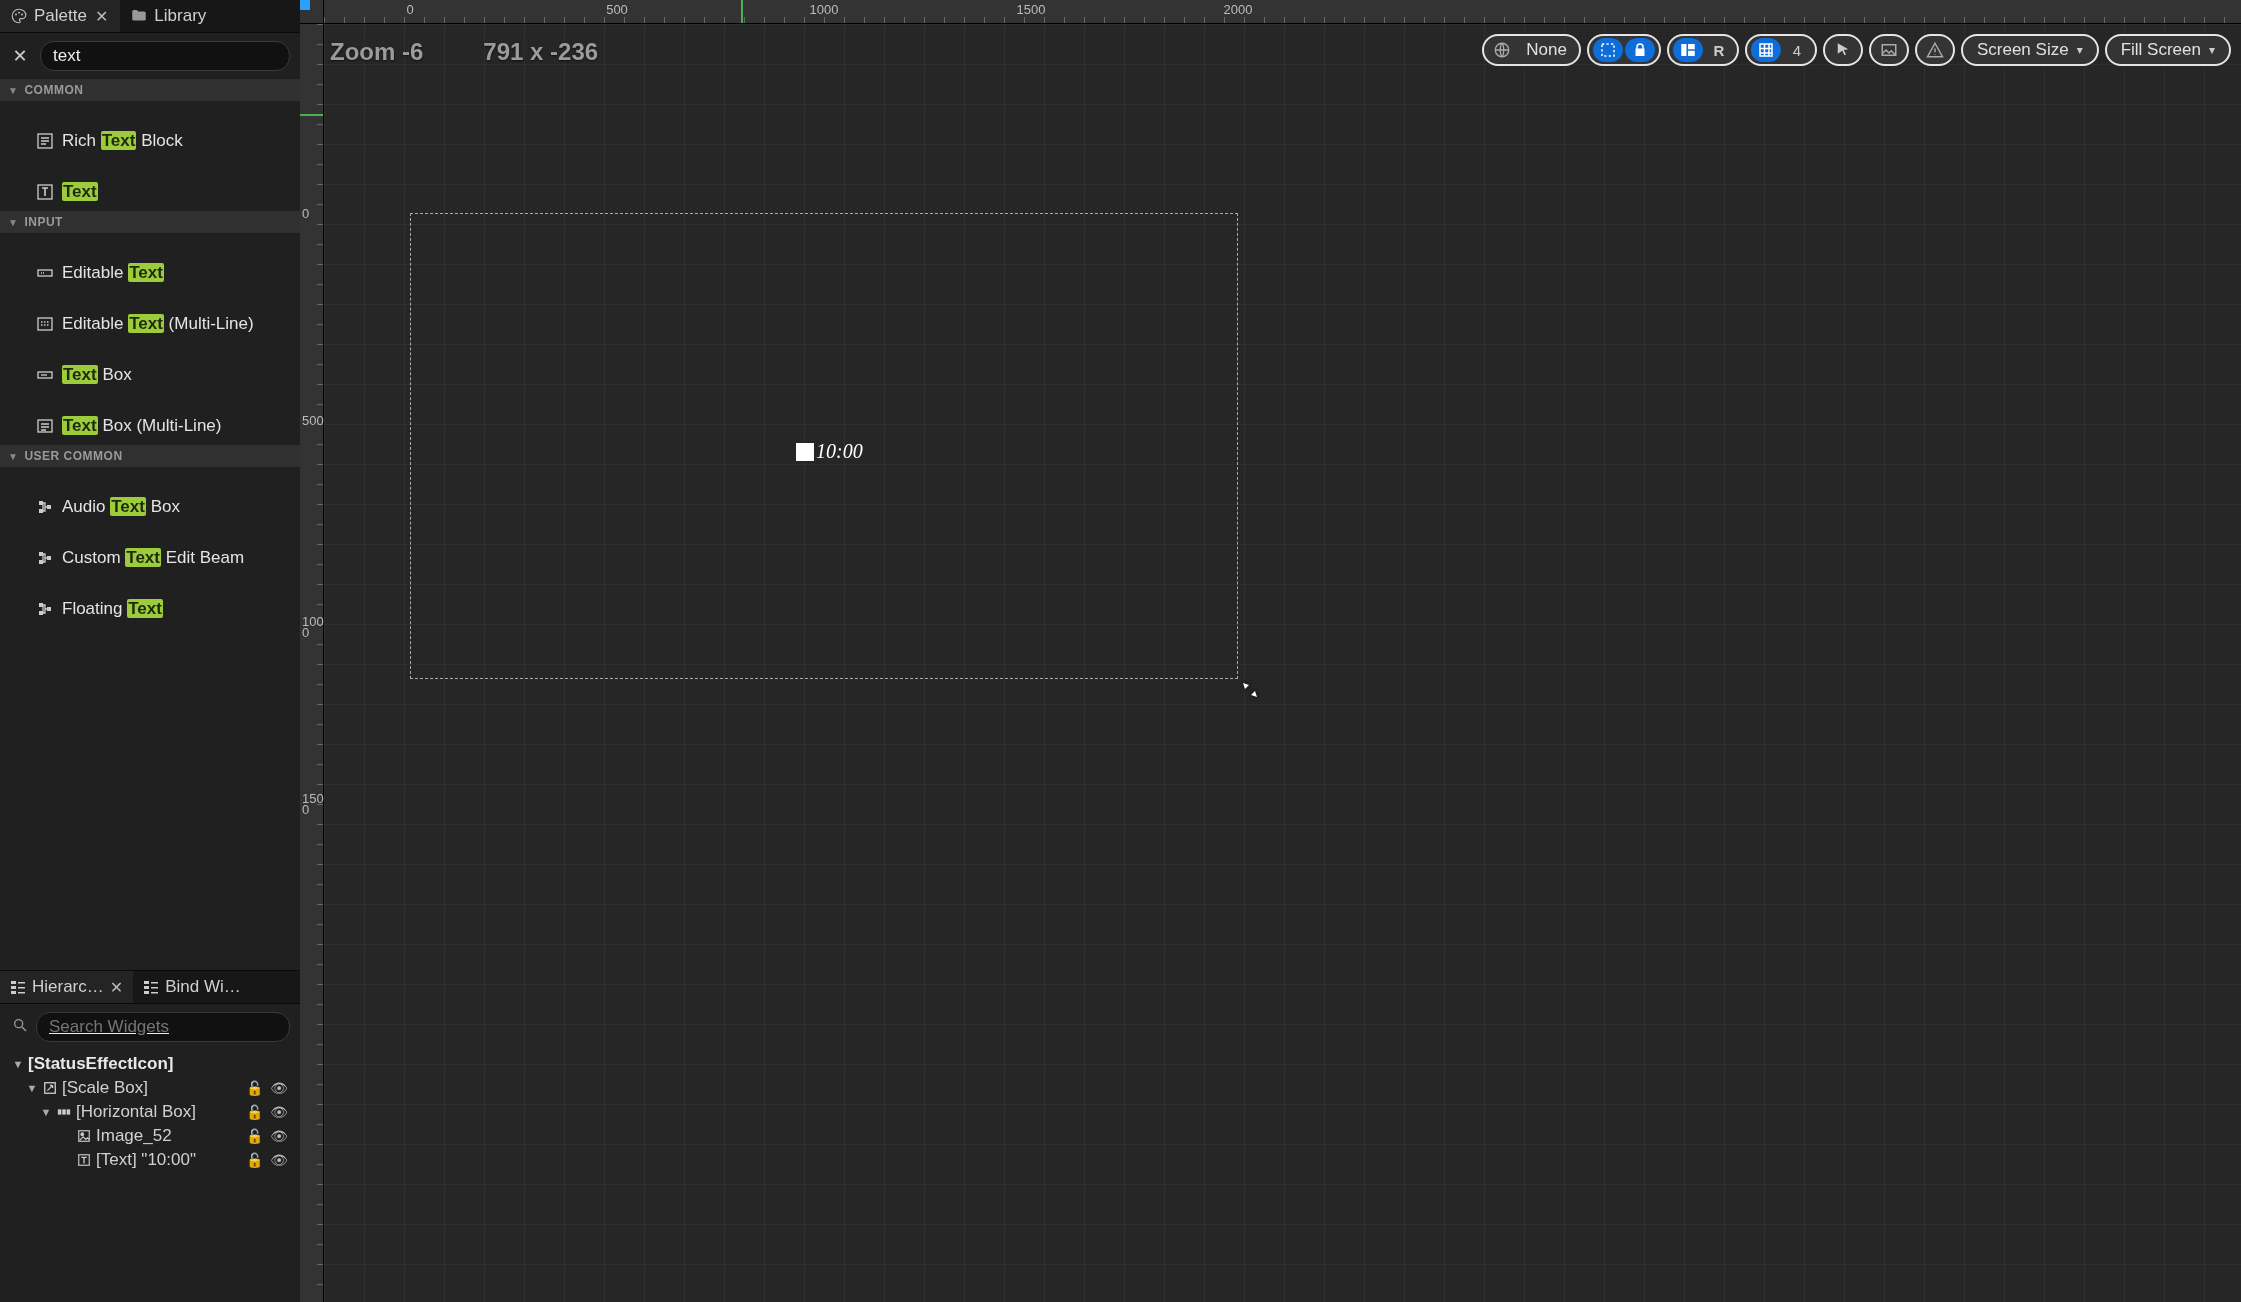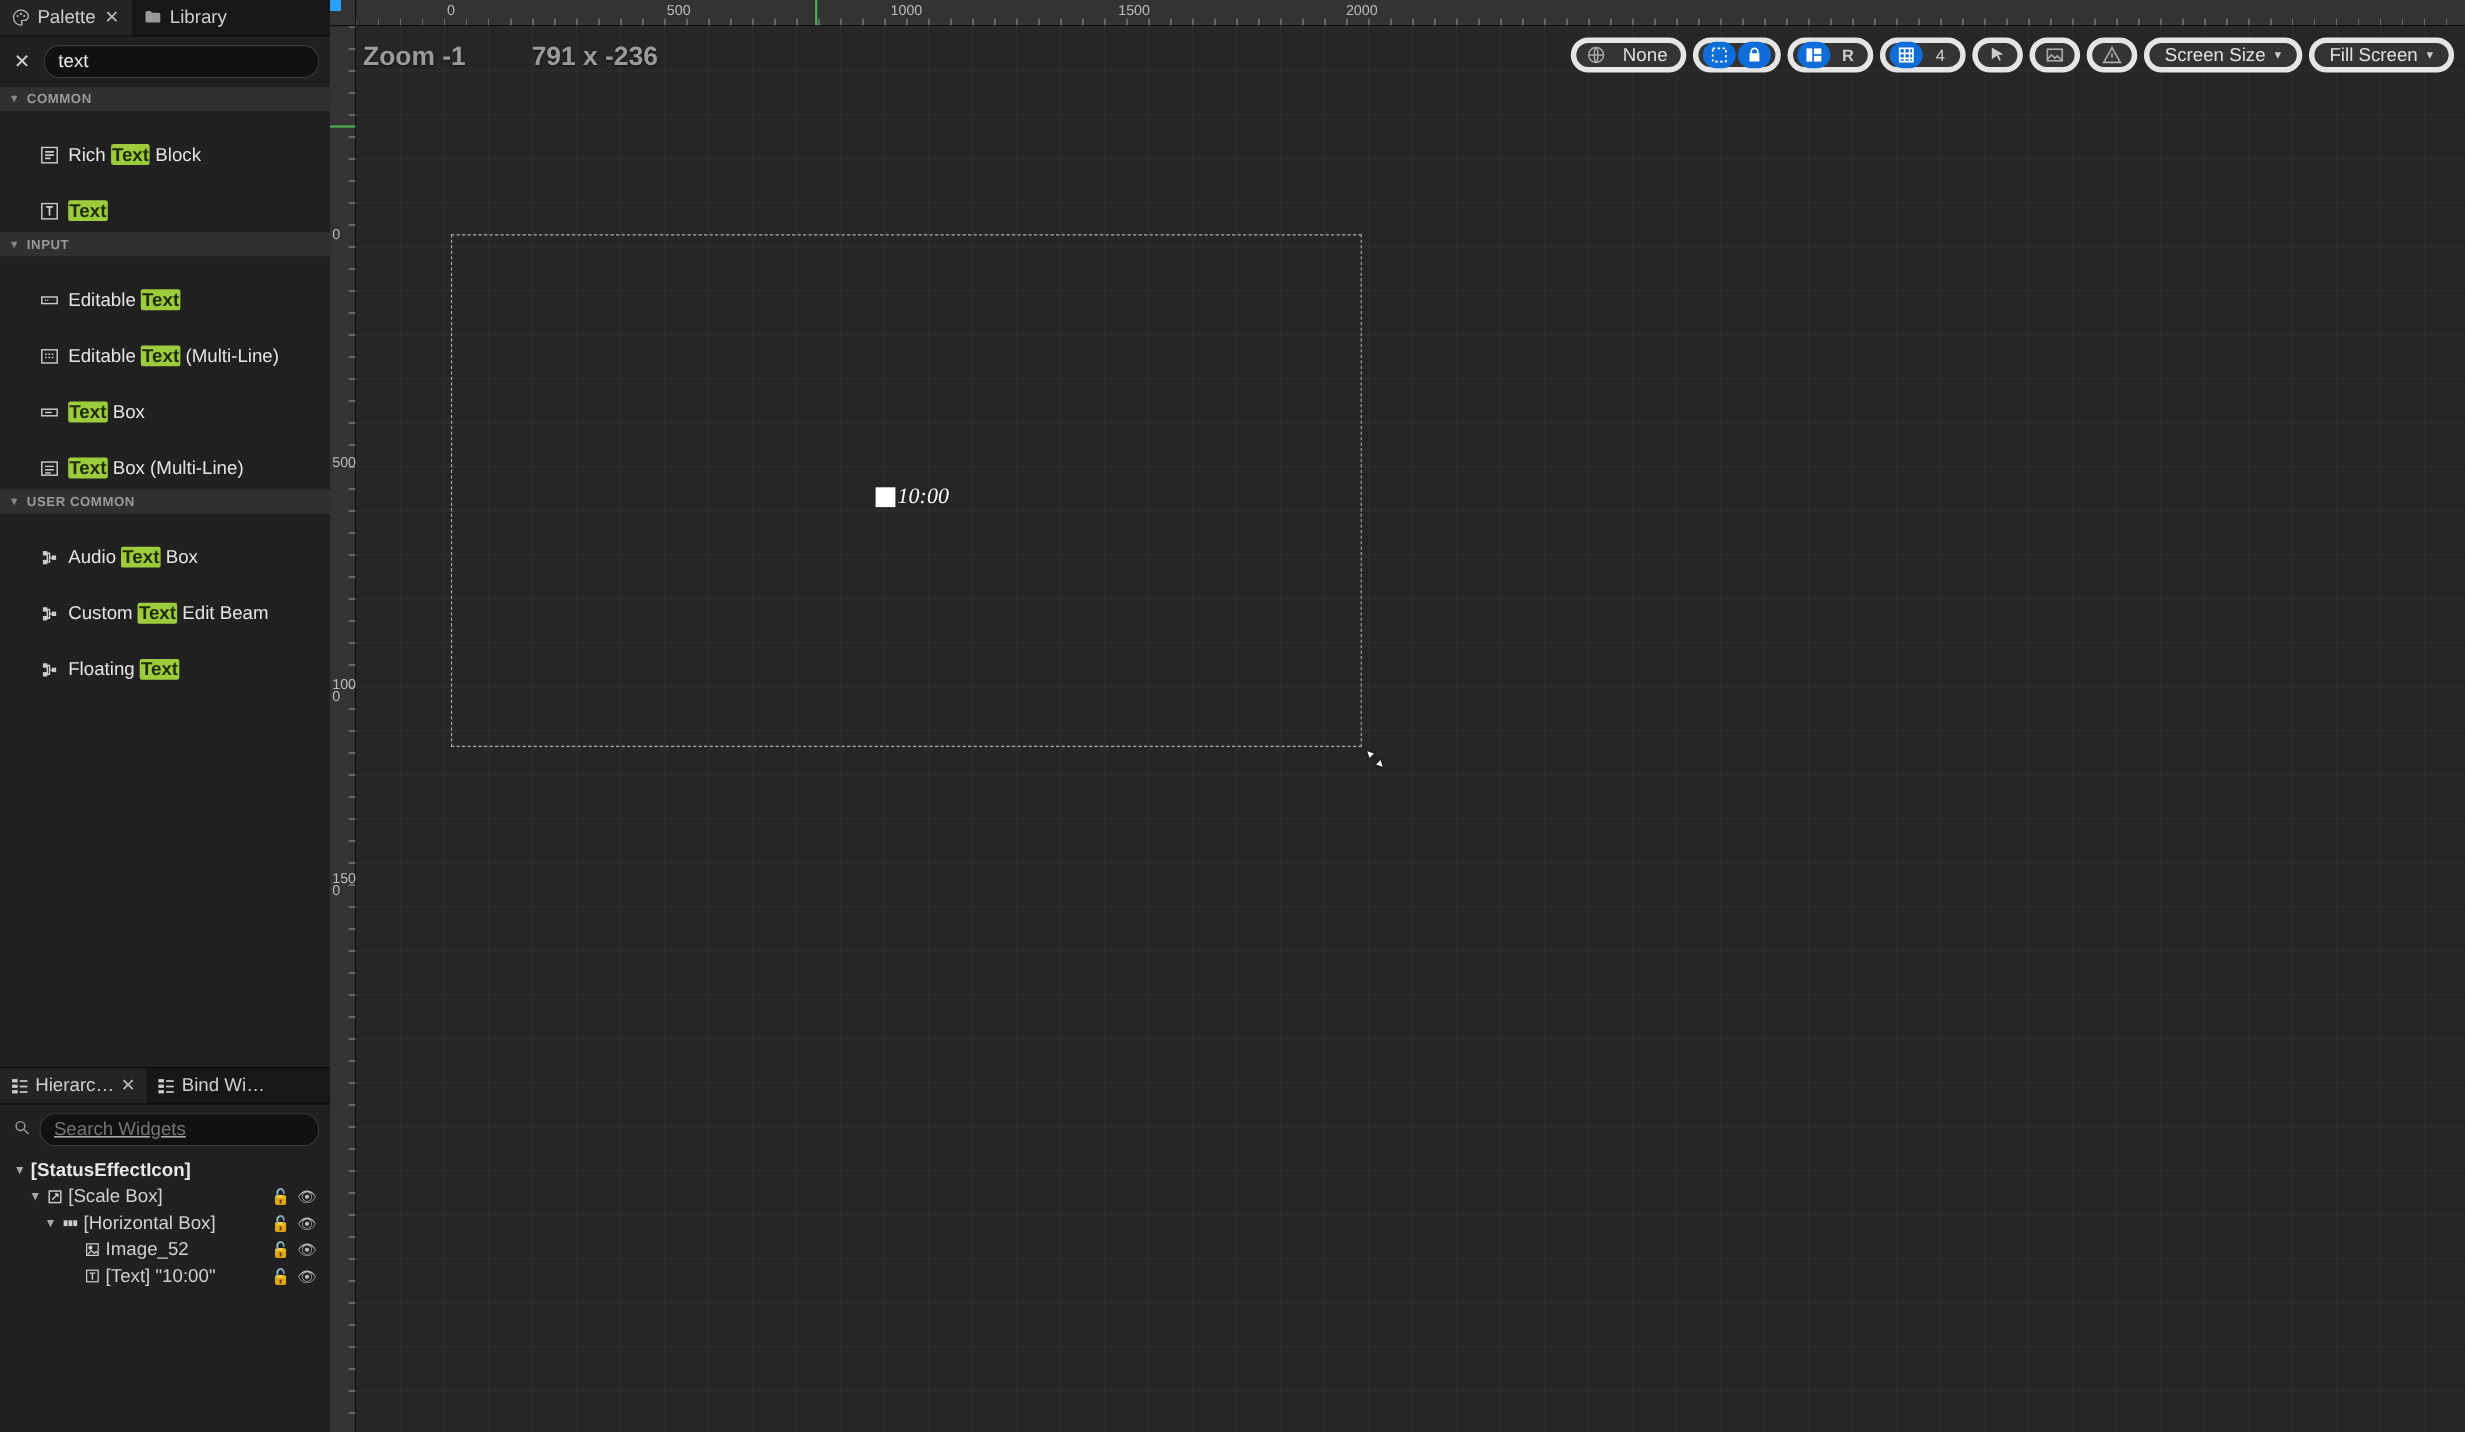--- a/index.html
+++ b/index.html
@@ -94,21 +94,21 @@
   .canvas-widget .txt { color:#fff; font-style:italic; font-family:"Times New Roman", serif; font-size:20px;}
 
   .resize-cursor { position:absolute; width:24px; height:24px; color:#fff; display:flex; align-items:center; justify-content:center;}
   .resize-cursor svg { width:24px; height:24px; filter: drop-shadow(0 0 2px #000);}
 
   
   .overlay-info { position:absolute; left:30px; top:38px; display:flex; gap:60px; font-size:24px; font-weight:700; color:#9b9b9b; pointer-events:none; text-shadow:0 1px 2px rgba(0,0,0,0.6);}
   
   
   .toolbar { position:absolute; top:34px; right:10px; display:flex; align-items:center; gap:6px;}
-  .pill { display:flex; align-items:center; background:#343434; border:5px solid #e5e5e5; border-radius:18px; height:32px; padding:0 4px; gap:2px;}
+  .pill { display:flex; align-items:center; background:#343434; border:2px solid #e5e5e5; border-radius:18px; height:32px; padding:0 4px; gap:2px;}
   .pill .seg { display:flex; align-items:center; justify-content:center; min-width:28px; height:24px; padding:0 6px; color:#ccc; font-size:15px; cursor:pointer;}
   .pill .seg.active { background:#0e6dd8; color:#fff; border-radius:14px;}
   .pill .seg:first-child:last-child { border-radius:14px;}
   .pill.dropdown { padding:0 14px; gap:8px; font-size:17px; color:#e0e0e0;}
   .pill.dropdown .caret { font-size:12px; color:#ccc;}
   .pill .txt { padding:0 8px; font-size:17px; color:#e0e0e0;}
   .pill .seg svg { width:18px; height:18px;}
   .pill .seg.iconbtn { padding:0 4px; }
 </style>
 </head>
@@ -392,21 +392,21 @@
       <span class="txt">10:00</span>
     </div>
     <div class="resize-cursor" style="left:916px; top:656px;">
       <svg viewBox="0 0 24 24" fill="#fff">
           <path d="M3 3l6 2-2 2 6 6 2-2 2 6-6-2 2-2-6-6-2 2z"></path>
         </svg>
     </div>
   </div>
 
   <div class="overlay-info">
-    <span>Zoom -1</span>
+    <span>Zoom -6</span>
     <span>791 x -236</span>
   </div>
 
   <div class="toolbar">
     <div class="pill">
       <span class="seg iconbtn">
           <svg viewBox="0 0 24 24" fill="none" stroke="#aaa" stroke-width="1.8">
             <circle cx="12" cy="12" r="9"></circle>
             <path d="M3 12h18M12 3c3 3 3 15 0 18M12 3c-3 3-3 15 0 18"></path>
           </svg>

